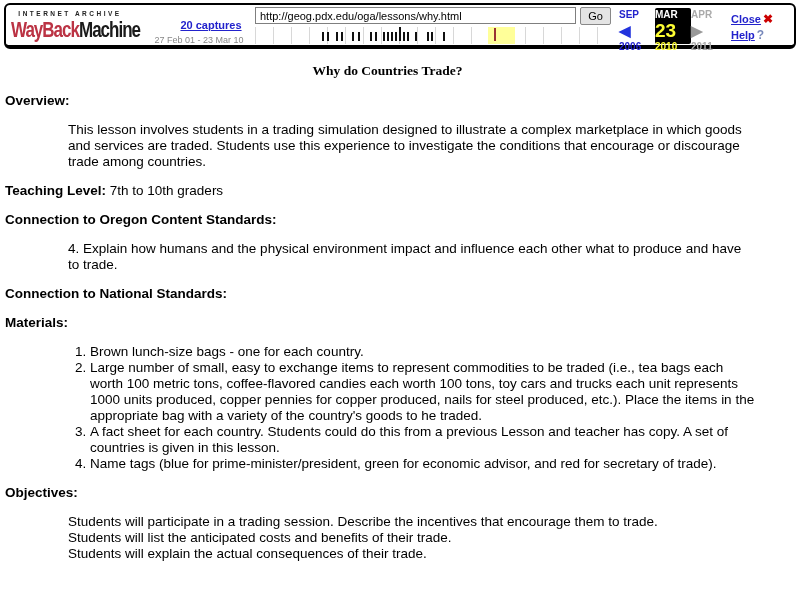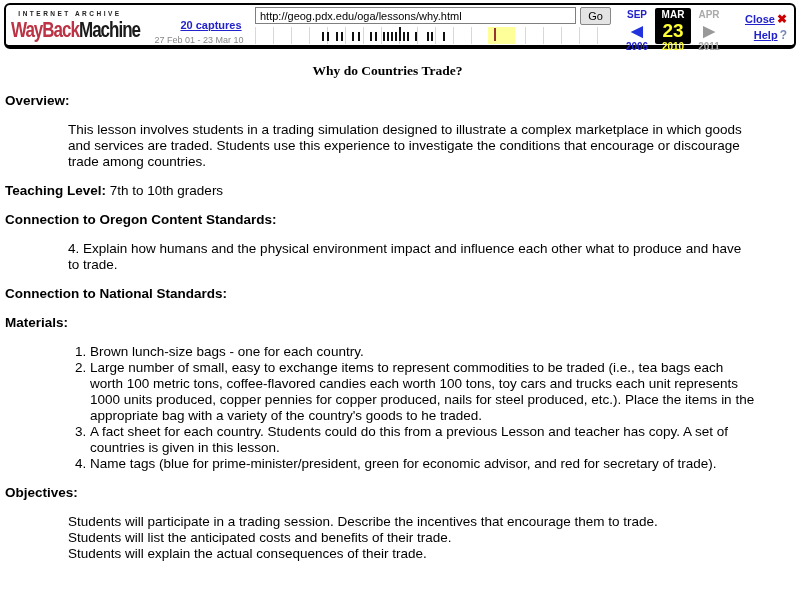--- a/index.html
+++ b/index.html
@@ -62,34 +62,34 @@
     position: relative; height: 23px; margin-top: 2px; overflow: hidden;
     background:
       repeating-linear-gradient(to right, #d8d8d8 0 1px, transparent 1px 18px);
     cursor: pointer;
   }
   .tl-hl { position: absolute; top: 0; bottom: 0; background: #ffff99; }
   .tl-bar { position: absolute; bottom: 3px; width: 2px; background: #111; }
   .tl-bar.red { background: #993333; }
 
   .wb-nav { display: flex; padding: 1px 4px 0 8px; }
-  .wb-navcol { width: 36px; text-align: center; }
+  .wb-navcol { width: 36px; }
   .wb-navcol .m { font-size: 10px; font-weight: bold; line-height: 13px; }
   .wb-navcol .d { font-size: 19px; font-weight: bold; line-height: 19px; }
   .wb-navcol .y { font-size: 10px; font-weight: bold; line-height: 13px; }
   .col-prev .m, .col-prev .y { color: #2222cc; cursor: pointer; }
   .col-prev .d { color: #2233dd; cursor: pointer; font-size: 15px; line-height: 19px; }
   .col-cur { background: #000; border-radius: 2px; }
   .col-cur .m { color: #fff; }
   .col-cur .d { color: #ffff33; }
   .col-cur .y { color: #ffff33; }
   .col-next .m, .col-next .y { color: #aaa; }
   .col-next .d { color: #999; font-size: 15px; line-height: 19px; }
 
-  .wb-right { width: 58px; text-align: right; padding: 4px 2px 0 0; }
+  .wb-right { width: 58px; text-align: left; padding: 4px 2px 0 0; }
   .wb-right .row { font-size: 11px; line-height: 16px; white-space: nowrap; }
   .wb-right a { color: #2222cc; text-decoration: underline; cursor: pointer; font-weight: bold; }
   .x-icon { color: #cc0000; font-weight: bold; font-size: 12px; margin-left: 2px; }
   .q-icon { color: #7788bb; font-weight: bold; font-size: 12px; margin-left: 2px; }
 
   
   .page {
     padding: 12px 30px 0 5px;
     font-size: 13.5px;
     line-height: 16px;

